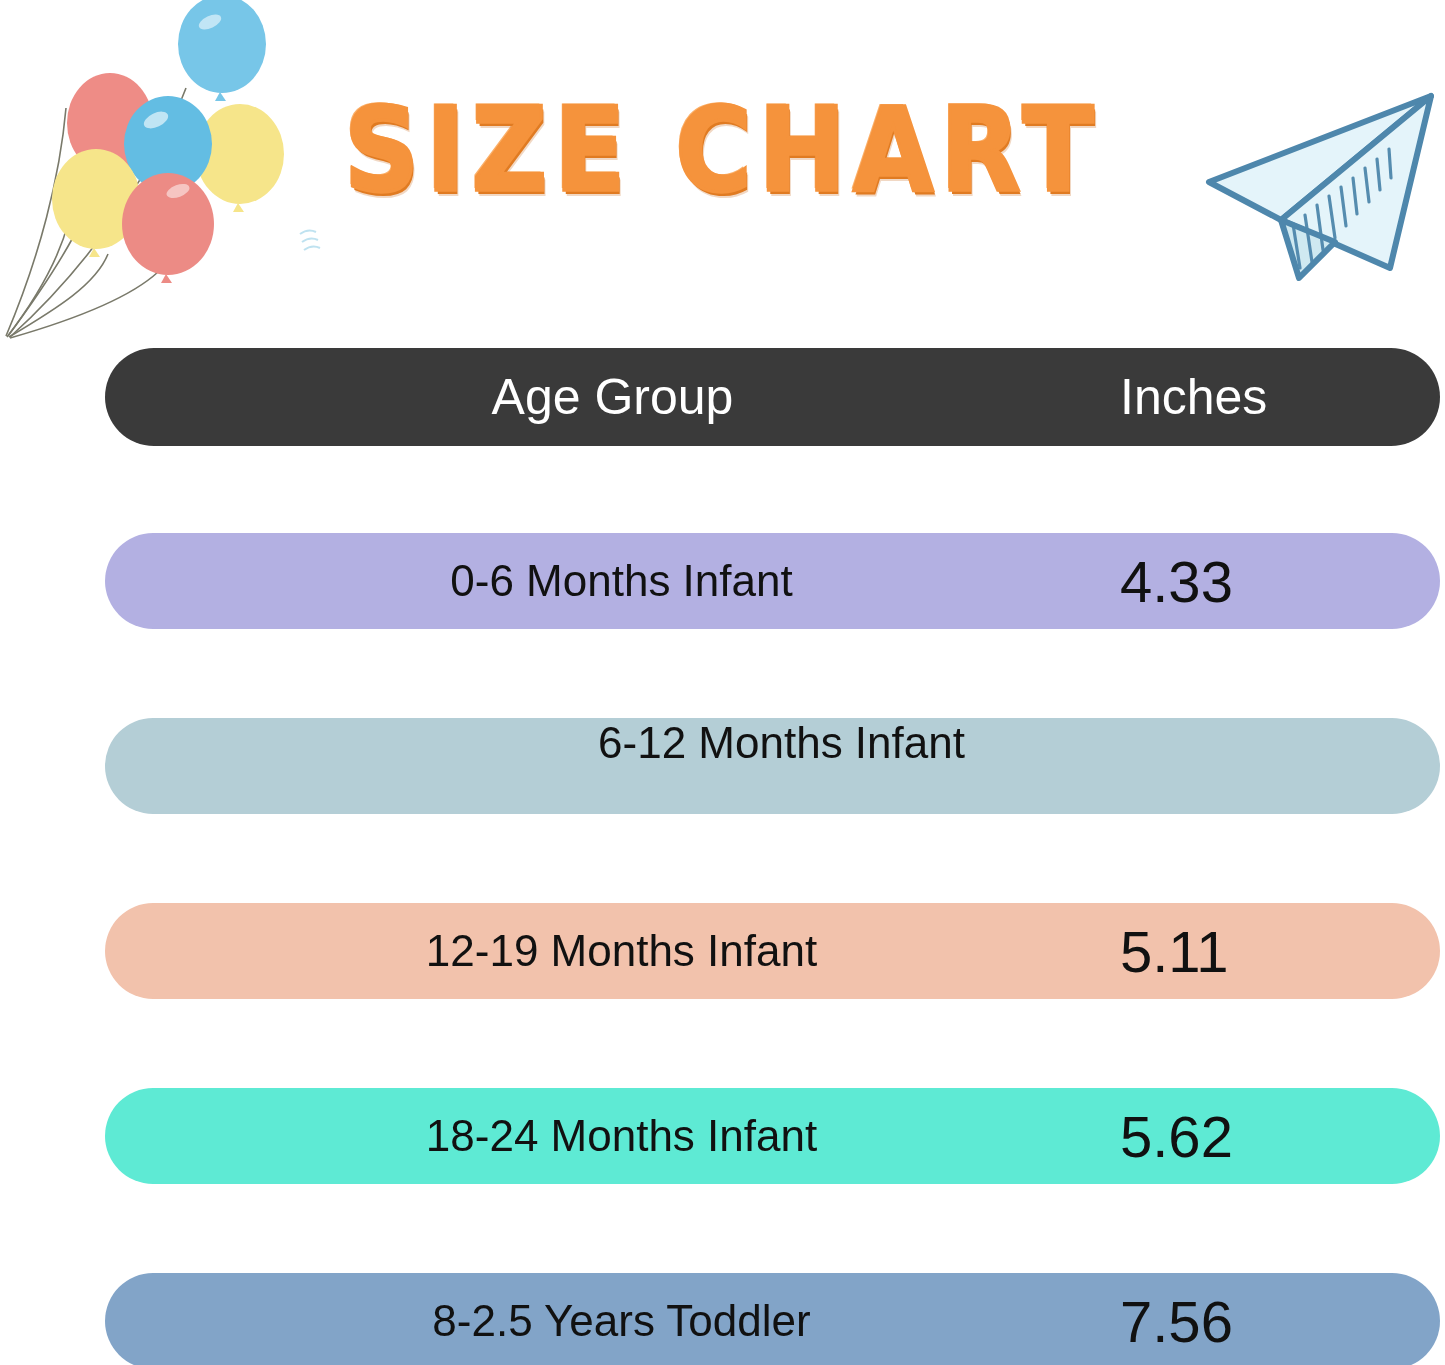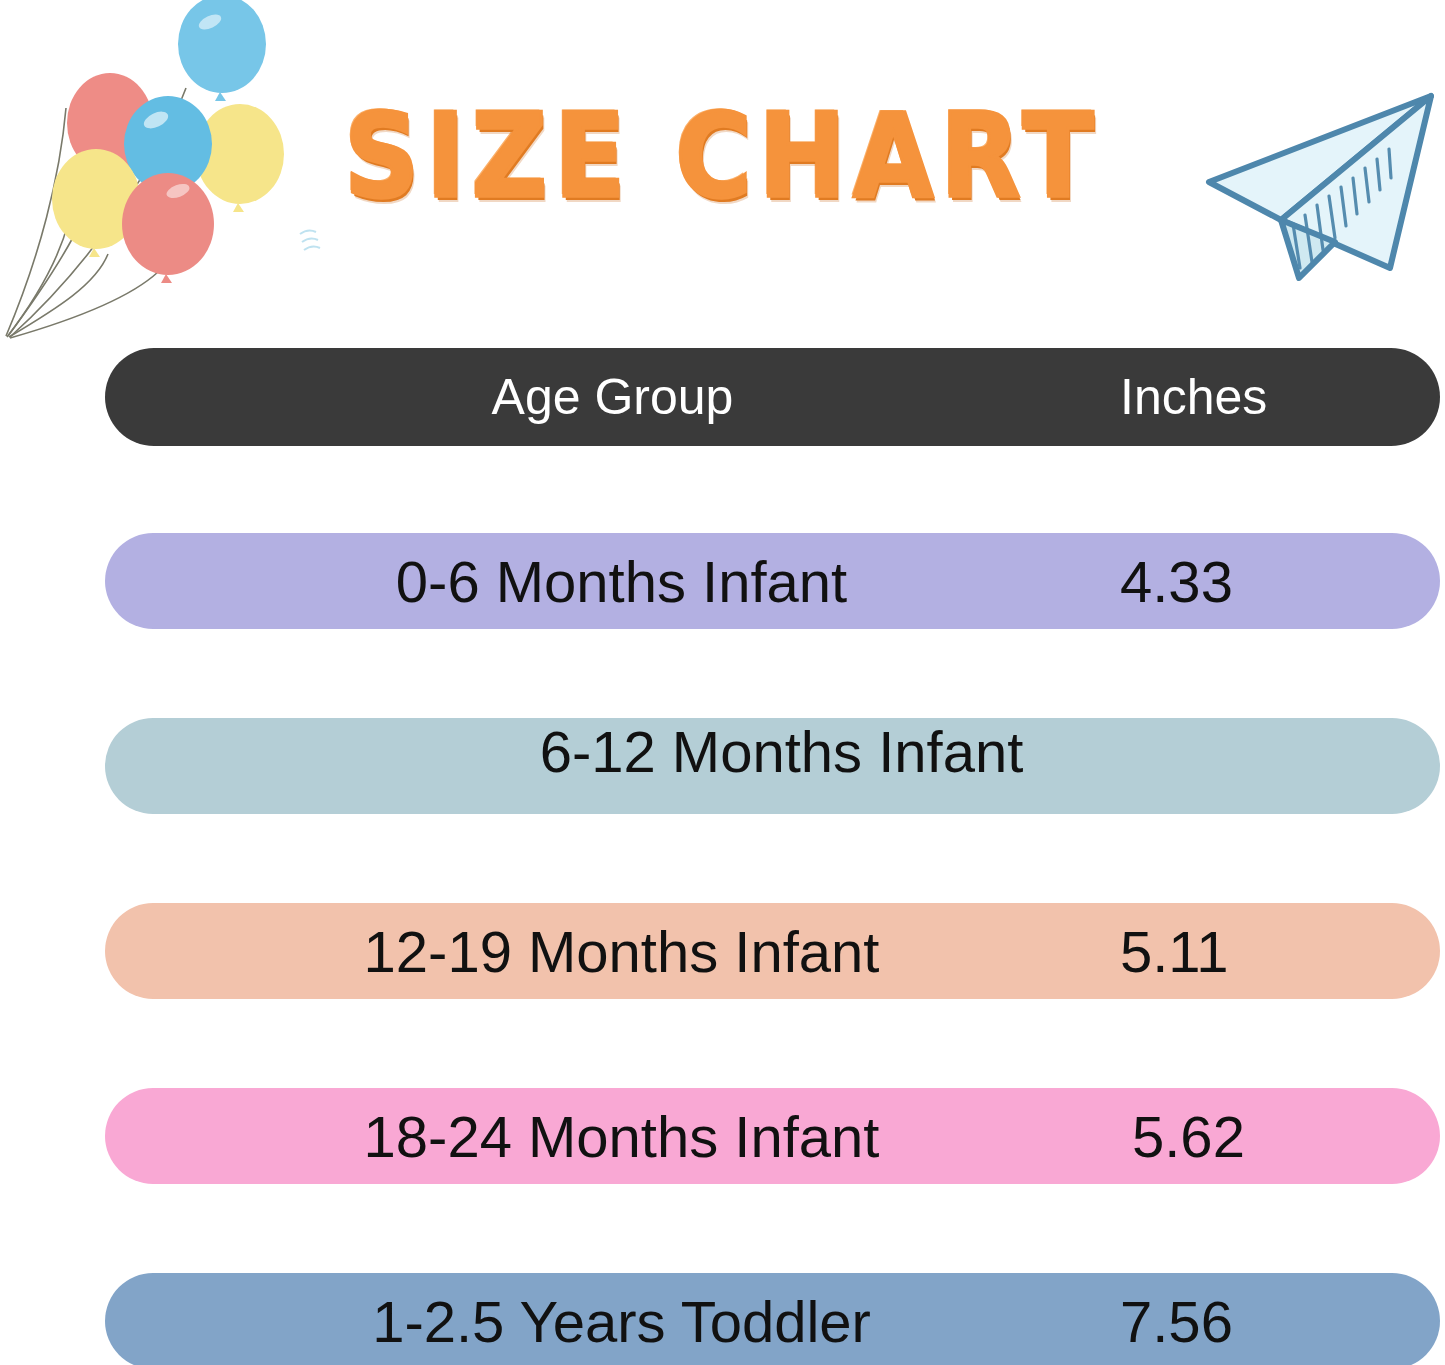--- a/index.html
+++ b/index.html
@@ -30,21 +30,21 @@
     top: 72px;
     width: 262px;
     height: 225px;
     pointer-events: none;
   }
 
   
   #title-wrap {
     position: absolute;
     left: 0;
-    top: 104px;
+    top: 98px;
     width: 1445px;
     text-align: center;
     pointer-events: none;
   }
   #chart-title {
     display: inline-block;
     font-family: "DejaVu Sans", sans-serif;
     font-weight: bold;
     font-size: 104px;
     line-height: 1;
@@ -76,21 +76,21 @@
   }
   .row.header {
     height: 98px;
     border-radius: 49px;
     background: #3A3A3A;
     margin-bottom: 87px;
   }
   .cell-label {
     flex: 0 0 1015px;
     text-align: center;
-    font-size: 58px;
+    font-size: 44px;
     color: #111111;
     white-space: nowrap;
     padding-left: 18px;
     box-sizing: border-box;
   }
   .cell-value {
     flex: 1 1 auto;
     text-align: left;
     font-size: 58px;
     color: #111111;
@@ -190,23 +190,23 @@
   <div class="row" style="background: rgb(180, 206, 214); flex-direction: column;">
     <div class="cell-label">6-12 Months Infant</div>
     <div class="cell-value">3.65</div>
   </div>
 
   <div class="row" style="background: rgb(242, 194, 172);">
     <div class="cell-label">12-19 Months Infant</div>
     <div class="cell-value">5.11</div>
   </div>
 
-  <div class="row" style="background: #f9a8d4; gap: 12px;">
+  <div class="row" style="background: #5eead4;">
     <div class="cell-label">18-24 Months Infant</div>
     <div class="cell-value">5.62</div>
   </div>
 
   <div class="row" style="background: rgb(130, 164, 200);">
-    <div class="cell-label">1-2.5 Years Toddler</div>
+    <div class="cell-label">8-2.5 Years Toddler</div>
     <div class="cell-value">7.56</div>
   </div>
 
 </div>
 
 </body></html>

